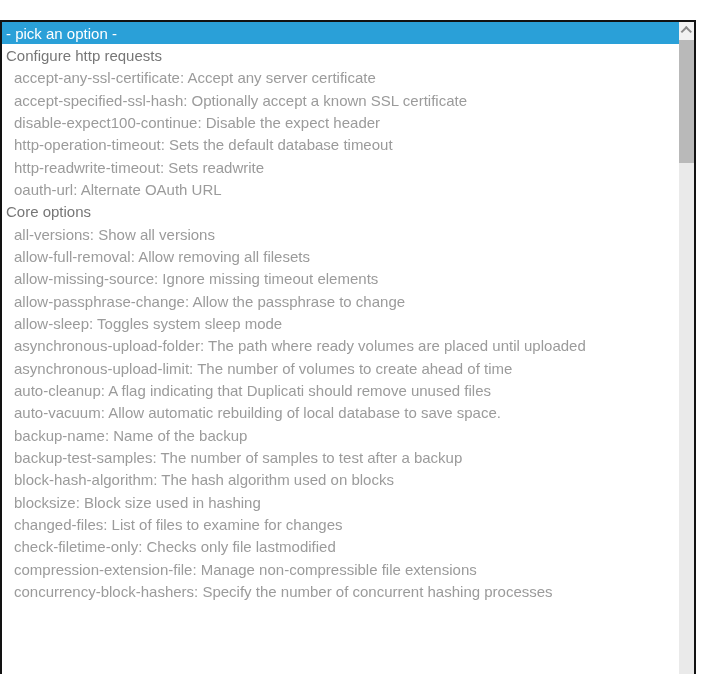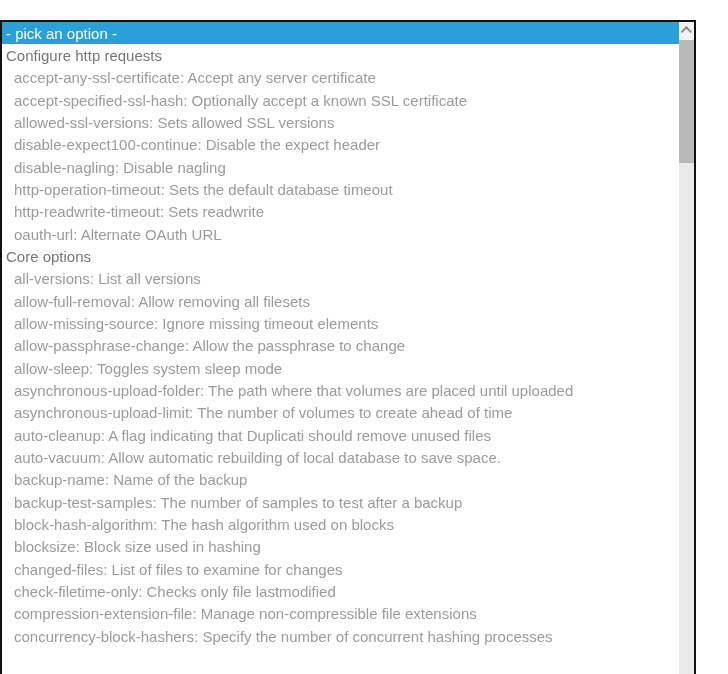--- a/index.html
+++ b/index.html
@@ -105,33 +105,31 @@
 </head>
 <body>
 
 <div class="select-dropdown">
   <div class="options-list">
     <div class="row selected">- pick an option -</div>
 
   <div class="row group">Configure http requests</div>
       <div class="row option">accept-any-ssl-certificate: Accept any server certificate</div>
       <div class="row option">accept-specified-ssl-hash: Optionally accept a known SSL certificate</div>
-      <div class="row option">allowed-ssl-versions: Sets allowed SSL versions</div>
       <div class="row option">disable-expect100-continue: Disable the expect header</div>
-      <div class="row option">disable-nagling: Disable nagling</div>
       <div class="row option">http-operation-timeout: Sets the default database timeout</div>
       <div class="row option">http-readwrite-timeout: Sets readwrite</div>
       <div class="row option">oauth-url: Alternate OAuth URL</div>
       <div class="row group">Core options</div>
-      <div class="row option">all-versions: List all versions</div>
+      <div class="row option">all-versions: Show all versions</div>
       <div class="row option">allow-full-removal: Allow removing all filesets</div>
       <div class="row option">allow-missing-source: Ignore missing timeout elements</div>
       <div class="row option">allow-passphrase-change: Allow the passphrase to change</div>
       <div class="row option">allow-sleep: Toggles system sleep mode</div>
-      <div class="row option">asynchronous-upload-folder: The path where that volumes are placed until uploaded</div>
+      <div class="row option">asynchronous-upload-folder: The path where ready volumes are placed until uploaded</div>
       <div class="row option">asynchronous-upload-limit: The number of volumes to create ahead of time</div>
       <div class="row option">auto-cleanup: A flag indicating that Duplicati should remove unused files</div>
       <div class="row option">auto-vacuum: Allow automatic rebuilding of local database to save space.</div>
       <div class="row option">backup-name: Name of the backup</div>
       <div class="row option">backup-test-samples: The number of samples to test after a backup</div>
       <div class="row option">block-hash-algorithm: The hash algorithm used on blocks</div>
       <div class="row option">blocksize: Block size used in hashing</div>
       <div class="row option">changed-files: List of files to examine for changes</div>
       <div class="row option">check-filetime-only: Checks only file lastmodified</div>
       <div class="row option">compression-extension-file: Manage non-compressible file extensions</div>

